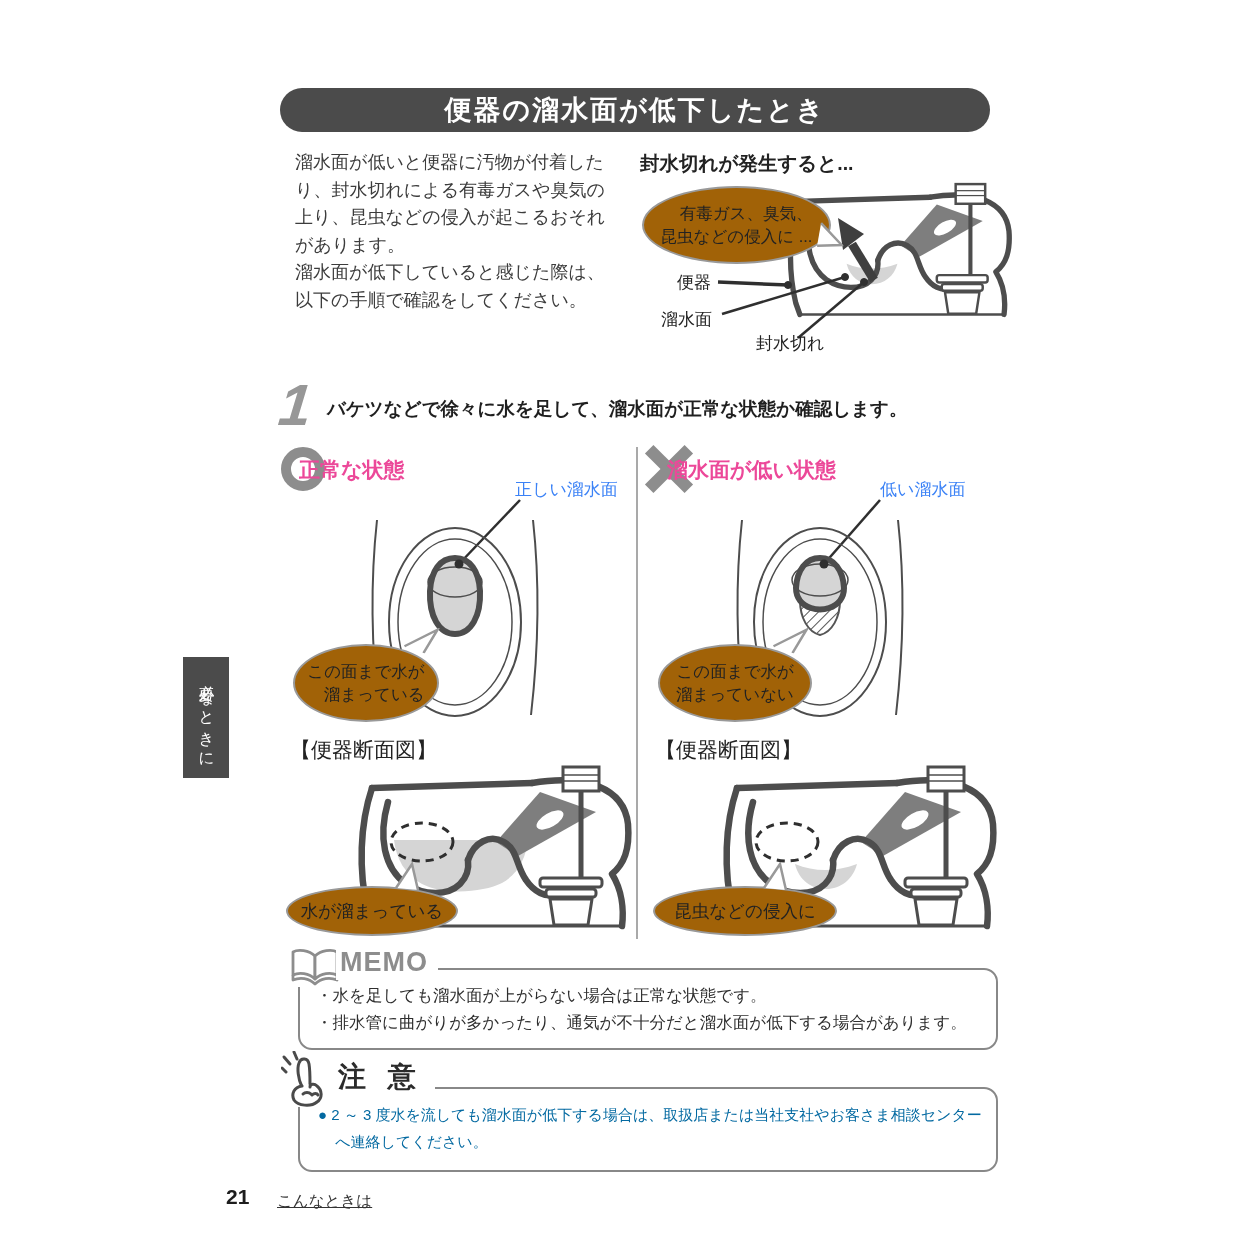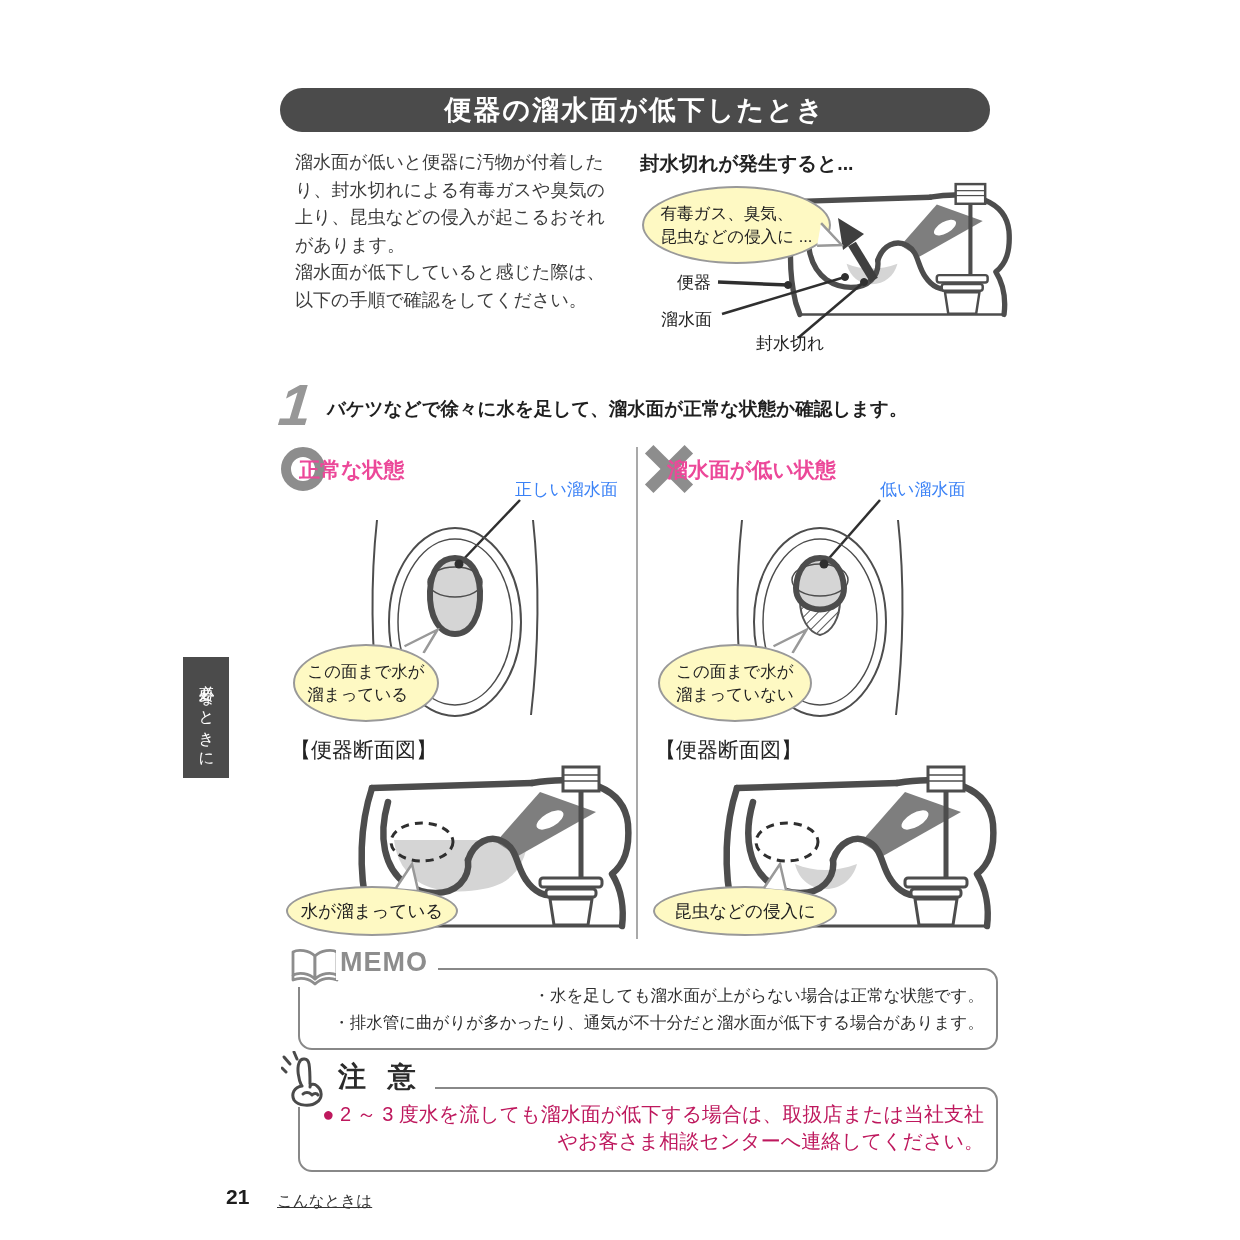--- a/index.html
+++ b/index.html
@@ -29,36 +29,36 @@
   .mark-o{left:281px;top:447px;width:24px;height:24px;border:10px solid #8d8d8d;border-radius:50%;}
   .mark-x{left:645px;top:445px;width:48px;height:48px;}
   .mark-x i{position:absolute;left:-4px;top:18px;width:56px;height:12px;background:#8d8d8d;}
   .mark-x i:first-child{transform:rotate(45deg);}
   .mark-x i:last-child{transform:rotate(-45deg);}
   .col-title{font-size:21px;font-weight:bold;color:#ec4899;}
   .pointer-label{font-size:17px;color:#3b82f6;}
   .section-label{font-size:21px;color:#222;}
   
   .bubble{
-    background:#fef9c3;border:2.5px solid #999;border-radius:50%;
-    display:flex;align-items:center;justify-content:center;text-align:left;
+    background:#a16207;border:2.5px solid #999;border-radius:50%;
+    display:flex;align-items:center;justify-content:center;text-align:right;
     font-size:16.5px;line-height:1.38;color:#222;white-space:pre-line;z-index:5;
   }
   .tail{position:absolute;z-index:6;}
   
   .rule-box{border:2.5px solid #888;border-radius:14px;background:#fff;}
   .memo-title{left:336px;top:947px;font-size:27px;font-weight:bold;color:#8d8d8d;
     background:#fff;padding:0 10px 2px 4px;letter-spacing:1px;z-index:3;}
   .memo-icon{left:286px;top:947px;background:#fff;padding:0 4px;z-index:3;}
   .memo-body{left:316px;top:982px;width:668px;font-size:16.5px;line-height:27px;color:#2e2e2e;}
-  .memo-body div{padding-left:1.05em;text-indent:-1.05em;text-align:right;}
+  .memo-body div{padding-left:1.05em;text-indent:-1.05em;}
   .caution-title{left:332px;top:1058px;font-size:28px;font-weight:bold;color:#2b2b2b;
     background:#fff;padding:0 12px 2px 6px;letter-spacing:7px;z-index:3;}
   .caution-icon{left:281px;top:1051px;background:#fff;z-index:3;}
-  .caution-body{left:318px;top:1101px;width:666px;font-size:20px;line-height:27px;color:#be185d;text-align:right;}
+  .caution-body{left:318px;top:1101px;width:666px;font-size:15px;line-height:27px;color:#0369a1;}
   .caution-body div{padding-left:1.15em;text-indent:-1.15em;}
   
   .side-tab{
     left:183px;top:657px;width:46px;height:121px;background:#4b4b4b;color:#fff;
     writing-mode:vertical-rl;display:flex;align-items:center;justify-content:center;
     font-size:15.5px;letter-spacing:3px;
   }
   
   .page-num{left:226px;top:1185px;font-size:21px;font-weight:bold;color:#1d1d1d;}
   .footer-label{left:277px;top:1191px;font-size:15.5px;color:#333;text-decoration:underline;}

